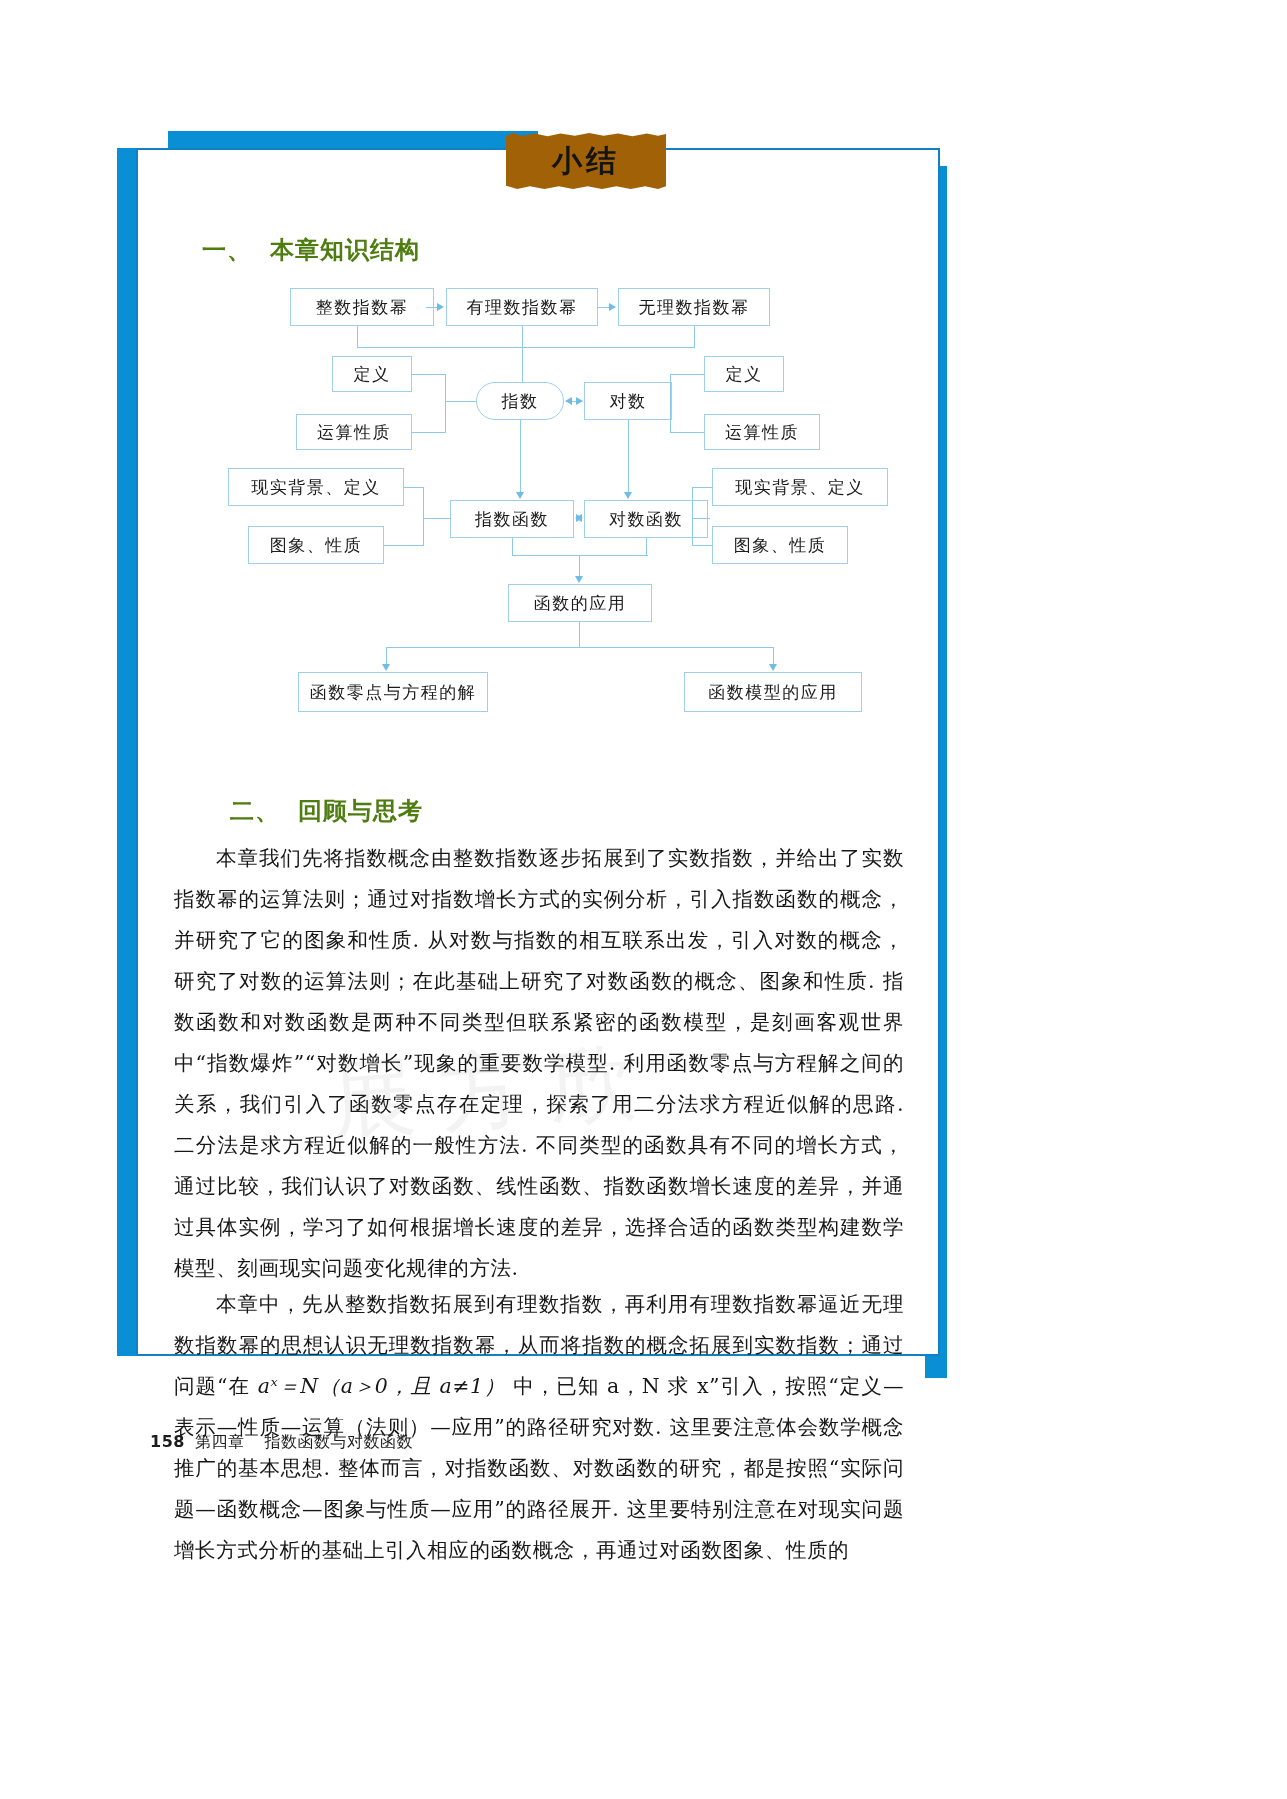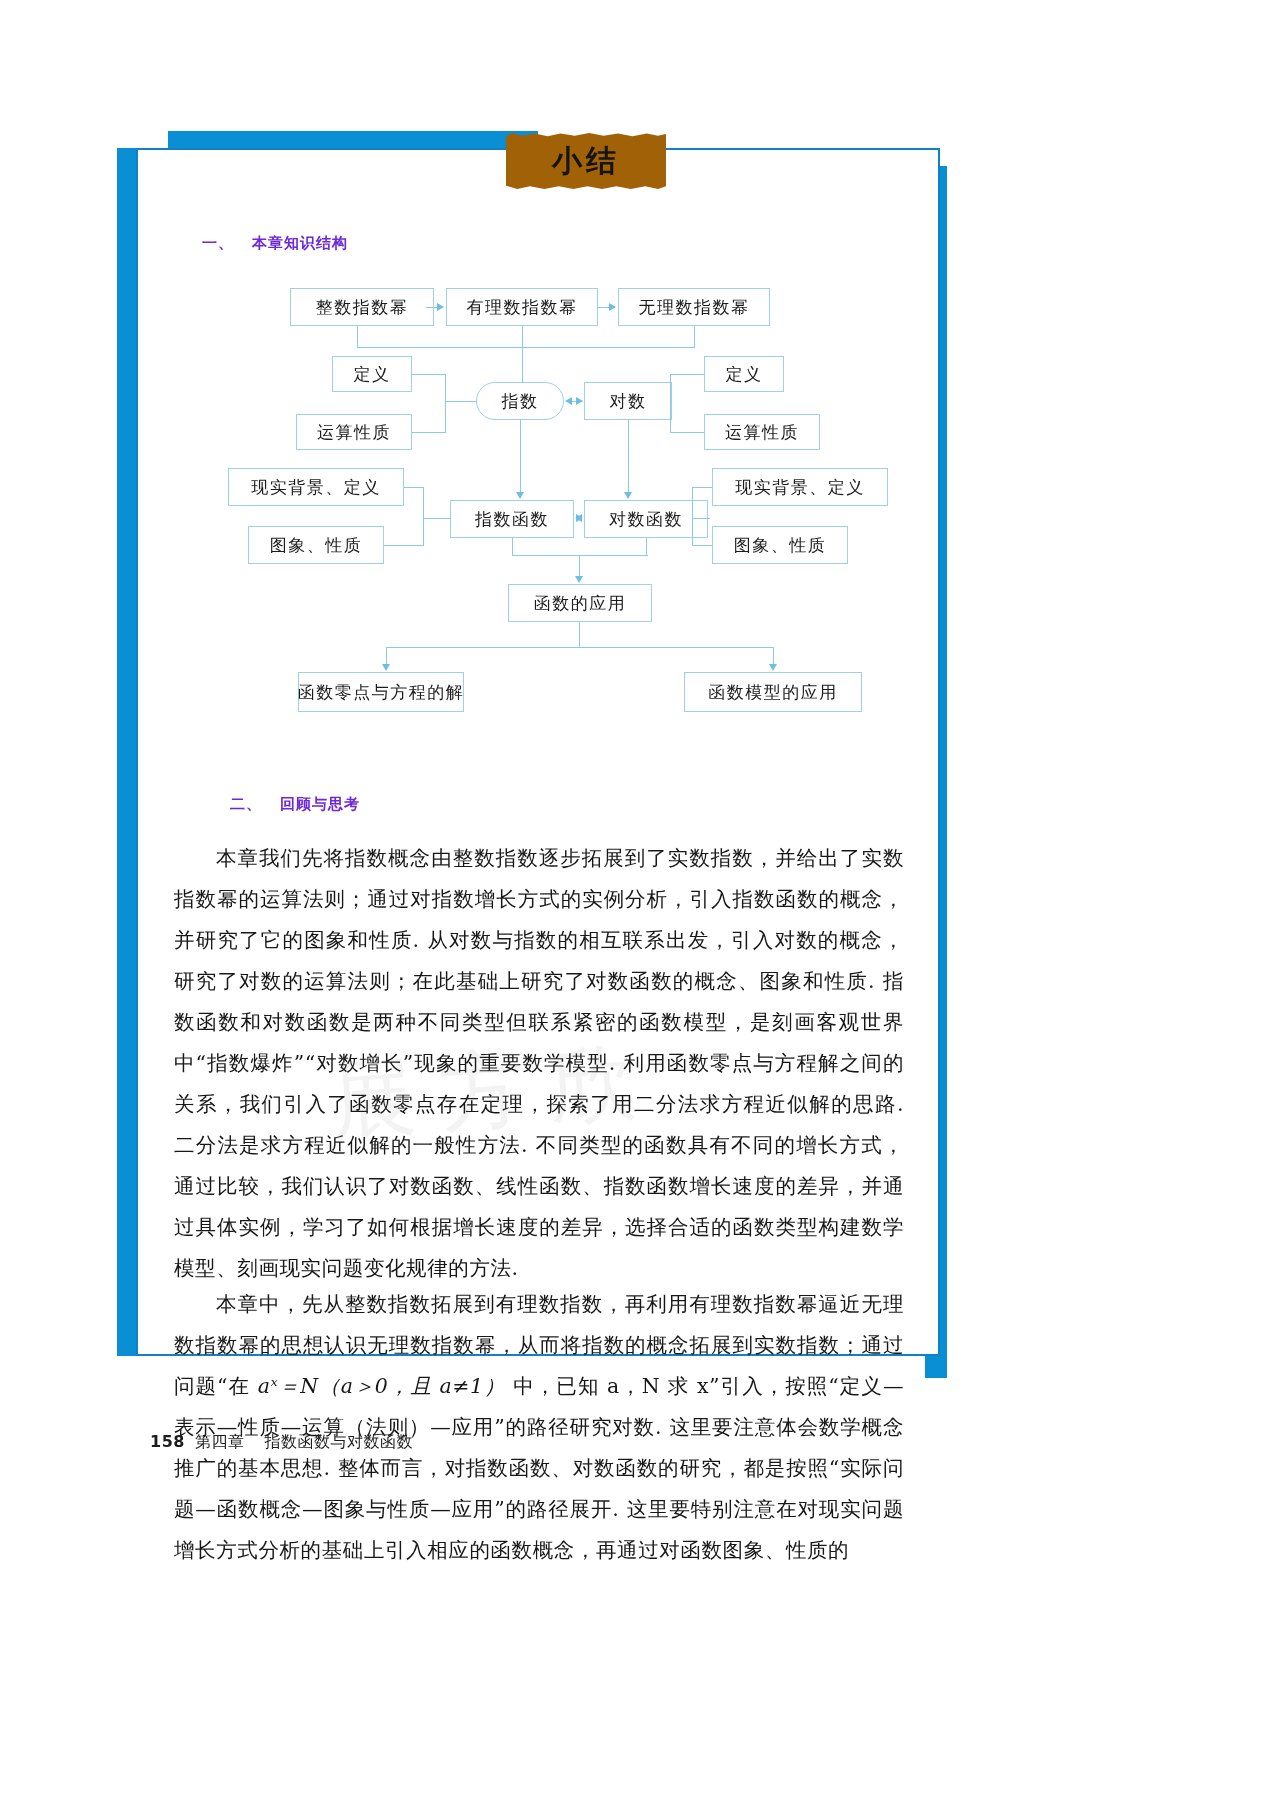--- a/index.html
+++ b/index.html
@@ -36,21 +36,21 @@
       61% 5%,70% 1%,79% 6%,88% 1%,95% 5%,100% 2%,100% 95%,95% 100%,
       87% 95%,78% 100%,69% 95%,60% 100%,51% 95%,42% 100%,33% 95%,
       24% 100%,15% 95%,7% 100%,0% 94%);
     margin-left:16px;
   }
   
   .content{position:absolute;left:136px;top:148px;width:804px;height:1208px;}
   .sec-head{
     position:absolute;
     font-family:"DejaVu Sans","Liberation Sans",sans-serif;
-    font-weight:700;font-size:15px;color:#6d28d9;letter-spacing:1px;
+    font-weight:700;font-size:24px;color:#4d7c0f;letter-spacing:1px;
   }
   .sec-head .num{margin-right:18px;}
   
   .flow{position:absolute;left:0;top:0;width:804px;height:430px;}
   .node{
     position:absolute;border:1.4px solid #9ed0ec;background:#fff;
     display:flex;align-items:center;justify-content:center;
     font-family:"DejaVu Serif","Liberation Serif",serif;
     font-size:17px;color:#1c1c1c;letter-spacing:1.5px;white-space:nowrap;
     box-sizing:border-box;
@@ -174,21 +174,21 @@
 
     <div class="node" style="left:372px;top:306px;width:144px;height:38px;">函数的应用</div>
 
     <div class="ln v" style="left:443px;top:344px;height:26px;"></div>
     <div class="ln h" style="left:250px;top:369px;width:388px;"></div>
     <div class="ln v" style="left:250px;top:369px;height:22px;"></div>
     <div class="arrow-d" style="left:246px;top:386px;"></div>
     <div class="ln v" style="left:637px;top:369px;height:22px;"></div>
     <div class="arrow-d" style="left:633px;top:386px;"></div>
 
-    <div class="node" style="left:162px;top:394px;width:166px;height:40px;">函数零点与方程的解</div>
+    <div class="node" style="left:162px;top:394px;width:190px;height:40px;">函数零点与方程的解</div>
     <div class="node" style="left:548px;top:394px;width:178px;height:40px;">函数模型的应用</div>
   </div>
 
   <div class="sec-head" style="left:66px;top:647px;margin-left:28px;">
     <span class="num">二、</span><span>回顾与思考</span>
   </div>
 
   <div class="para" style="left:38px;top:690px;">本章我们先将指数概念由整数指数逐步拓展到了实数指数，并给出了实数指数幂的运算法则；通过对指数增长方式的实例分析，引入指数函数的概念，并研究了它的图象和性质. 从对数与指数的相互联系出发，引入对数的概念，研究了对数的运算法则；在此基础上研究了对数函数的概念、图象和性质. 指数函数和对数函数是两种不同类型但联系紧密的函数模型，是刻画客观世界中“指数爆炸”“对数增长”现象的重要数学模型. 利用函数零点与方程解之间的关系，我们引入了函数零点存在定理，探索了用二分法求方程近似解的思路. 二分法是求方程近似解的一般性方法. 不同类型的函数具有不同的增长方式，通过比较，我们认识了对数函数、线性函数、指数函数增长速度的差异，并通过具体实例，学习了如何根据增长速度的差异，选择合适的函数类型构建数学模型、刻画现实问题变化规律的方法.</div>
 
   <div class="para" style="left:38px;top:1105px;margin-top:31px;">

